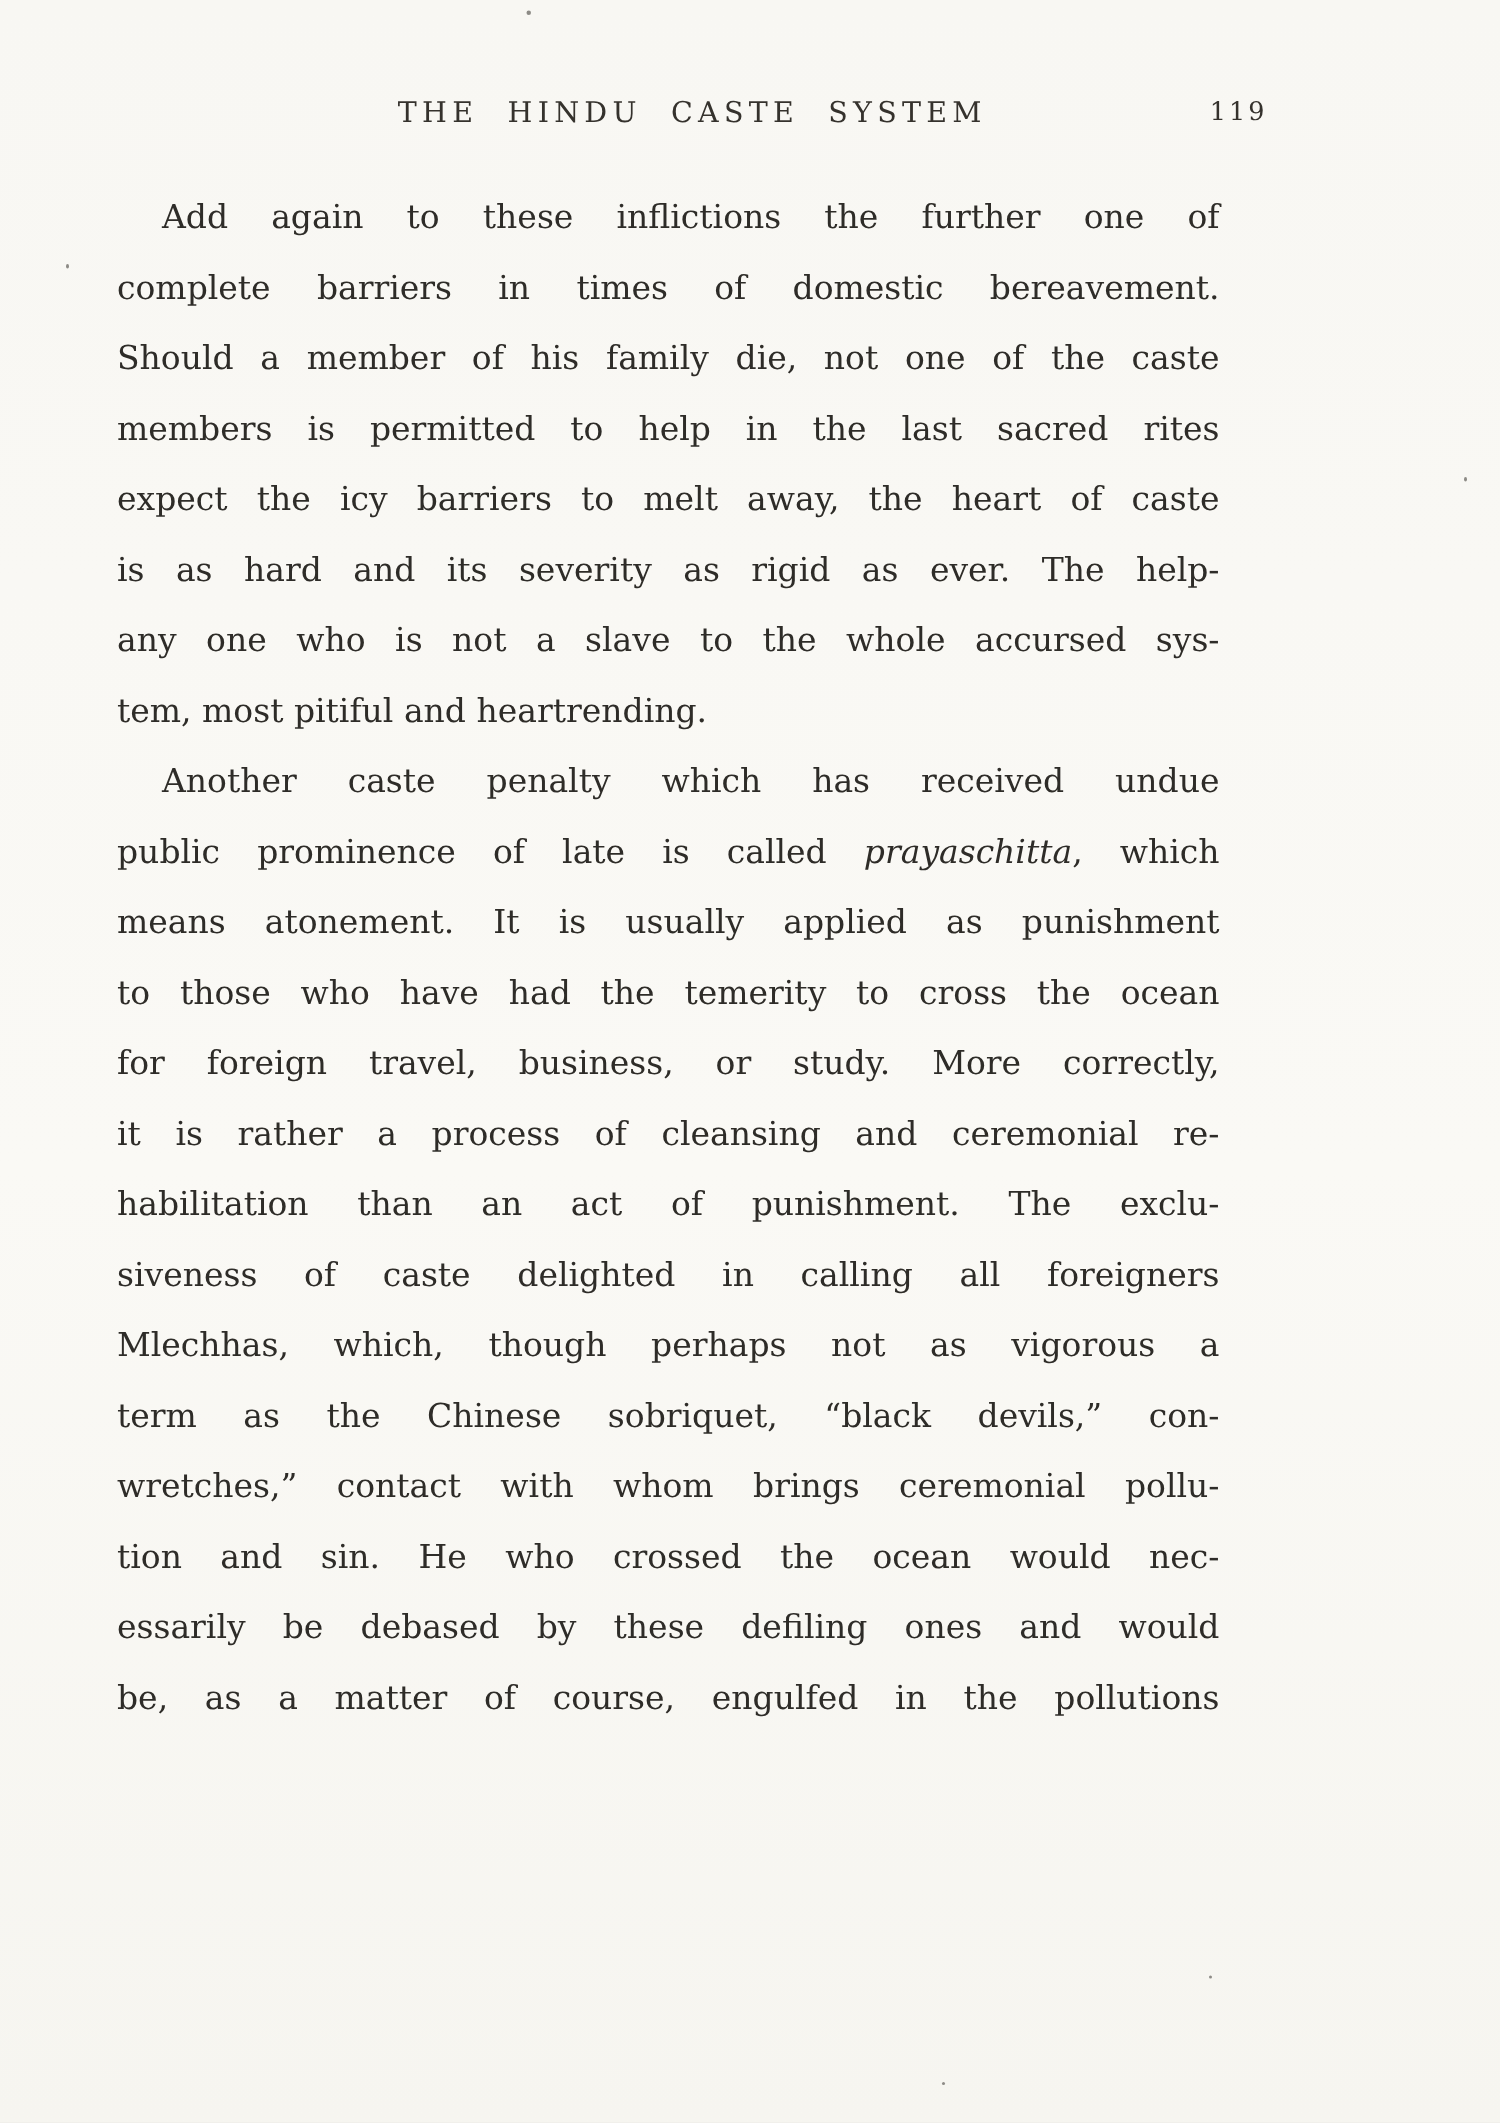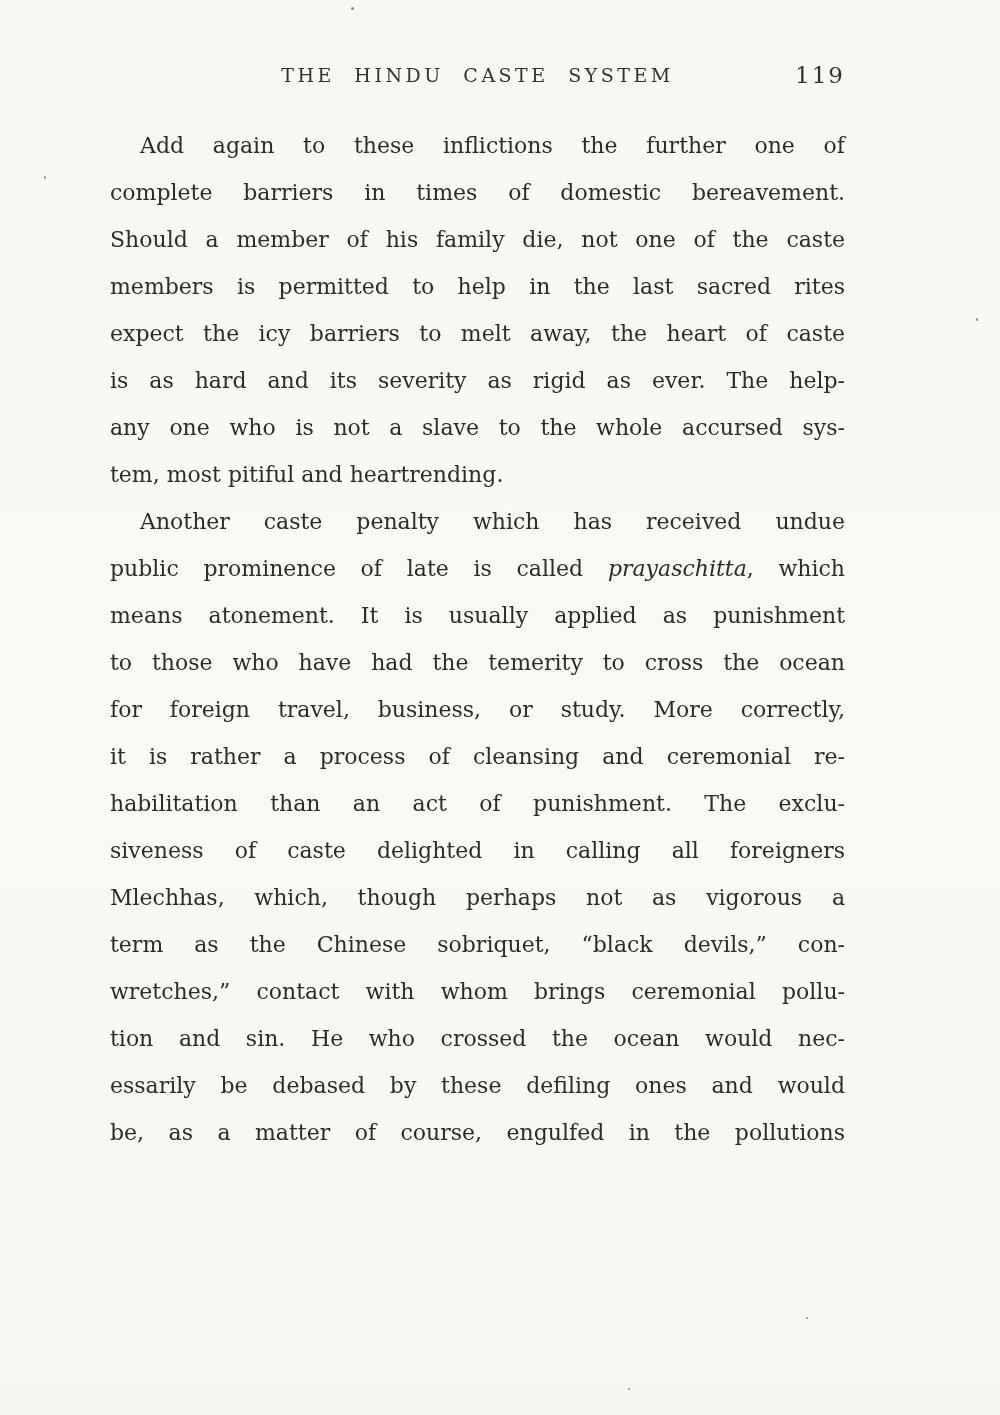--- a/index.html
+++ b/index.html
@@ -10,42 +10,42 @@
     width: 1000px;
     height: 1415px;
     background: #eceae6;
     font-family: "DejaVu Serif", "Liberation Serif", serif;
   }
   .page {
     position: relative;
     width: 1000px;
     height: 1415px;
     box-sizing: border-box;
-    padding: 60px 155px 0 110px;
+    padding: 60px 155px 0 78px;
     background: linear-gradient(180deg, #f8f7f3 0%, #faf9f5 55%, #f6f5f0 100%);
     overflow: hidden;
   }
   .page-header {
     position: relative;
     height: 30px;
     margin-bottom: 32px;
   }
   .running-title {
     text-align: center;
     font-size: 19px;
     letter-spacing: 3.5px;
     word-spacing: 10px;
     color: #35322d;
     line-height: 30px;
   }
   .page-number {
     position: absolute;
     right: 0;
     top: 0;
-    font-size: 23px;
+    font-size: 17px;
     letter-spacing: 2px;
     color: #35322d;
     line-height: 30px;
   }
   .text-block {
     width: 735px;
   }
   .line {
     height: 47px;
     line-height: 47px;

